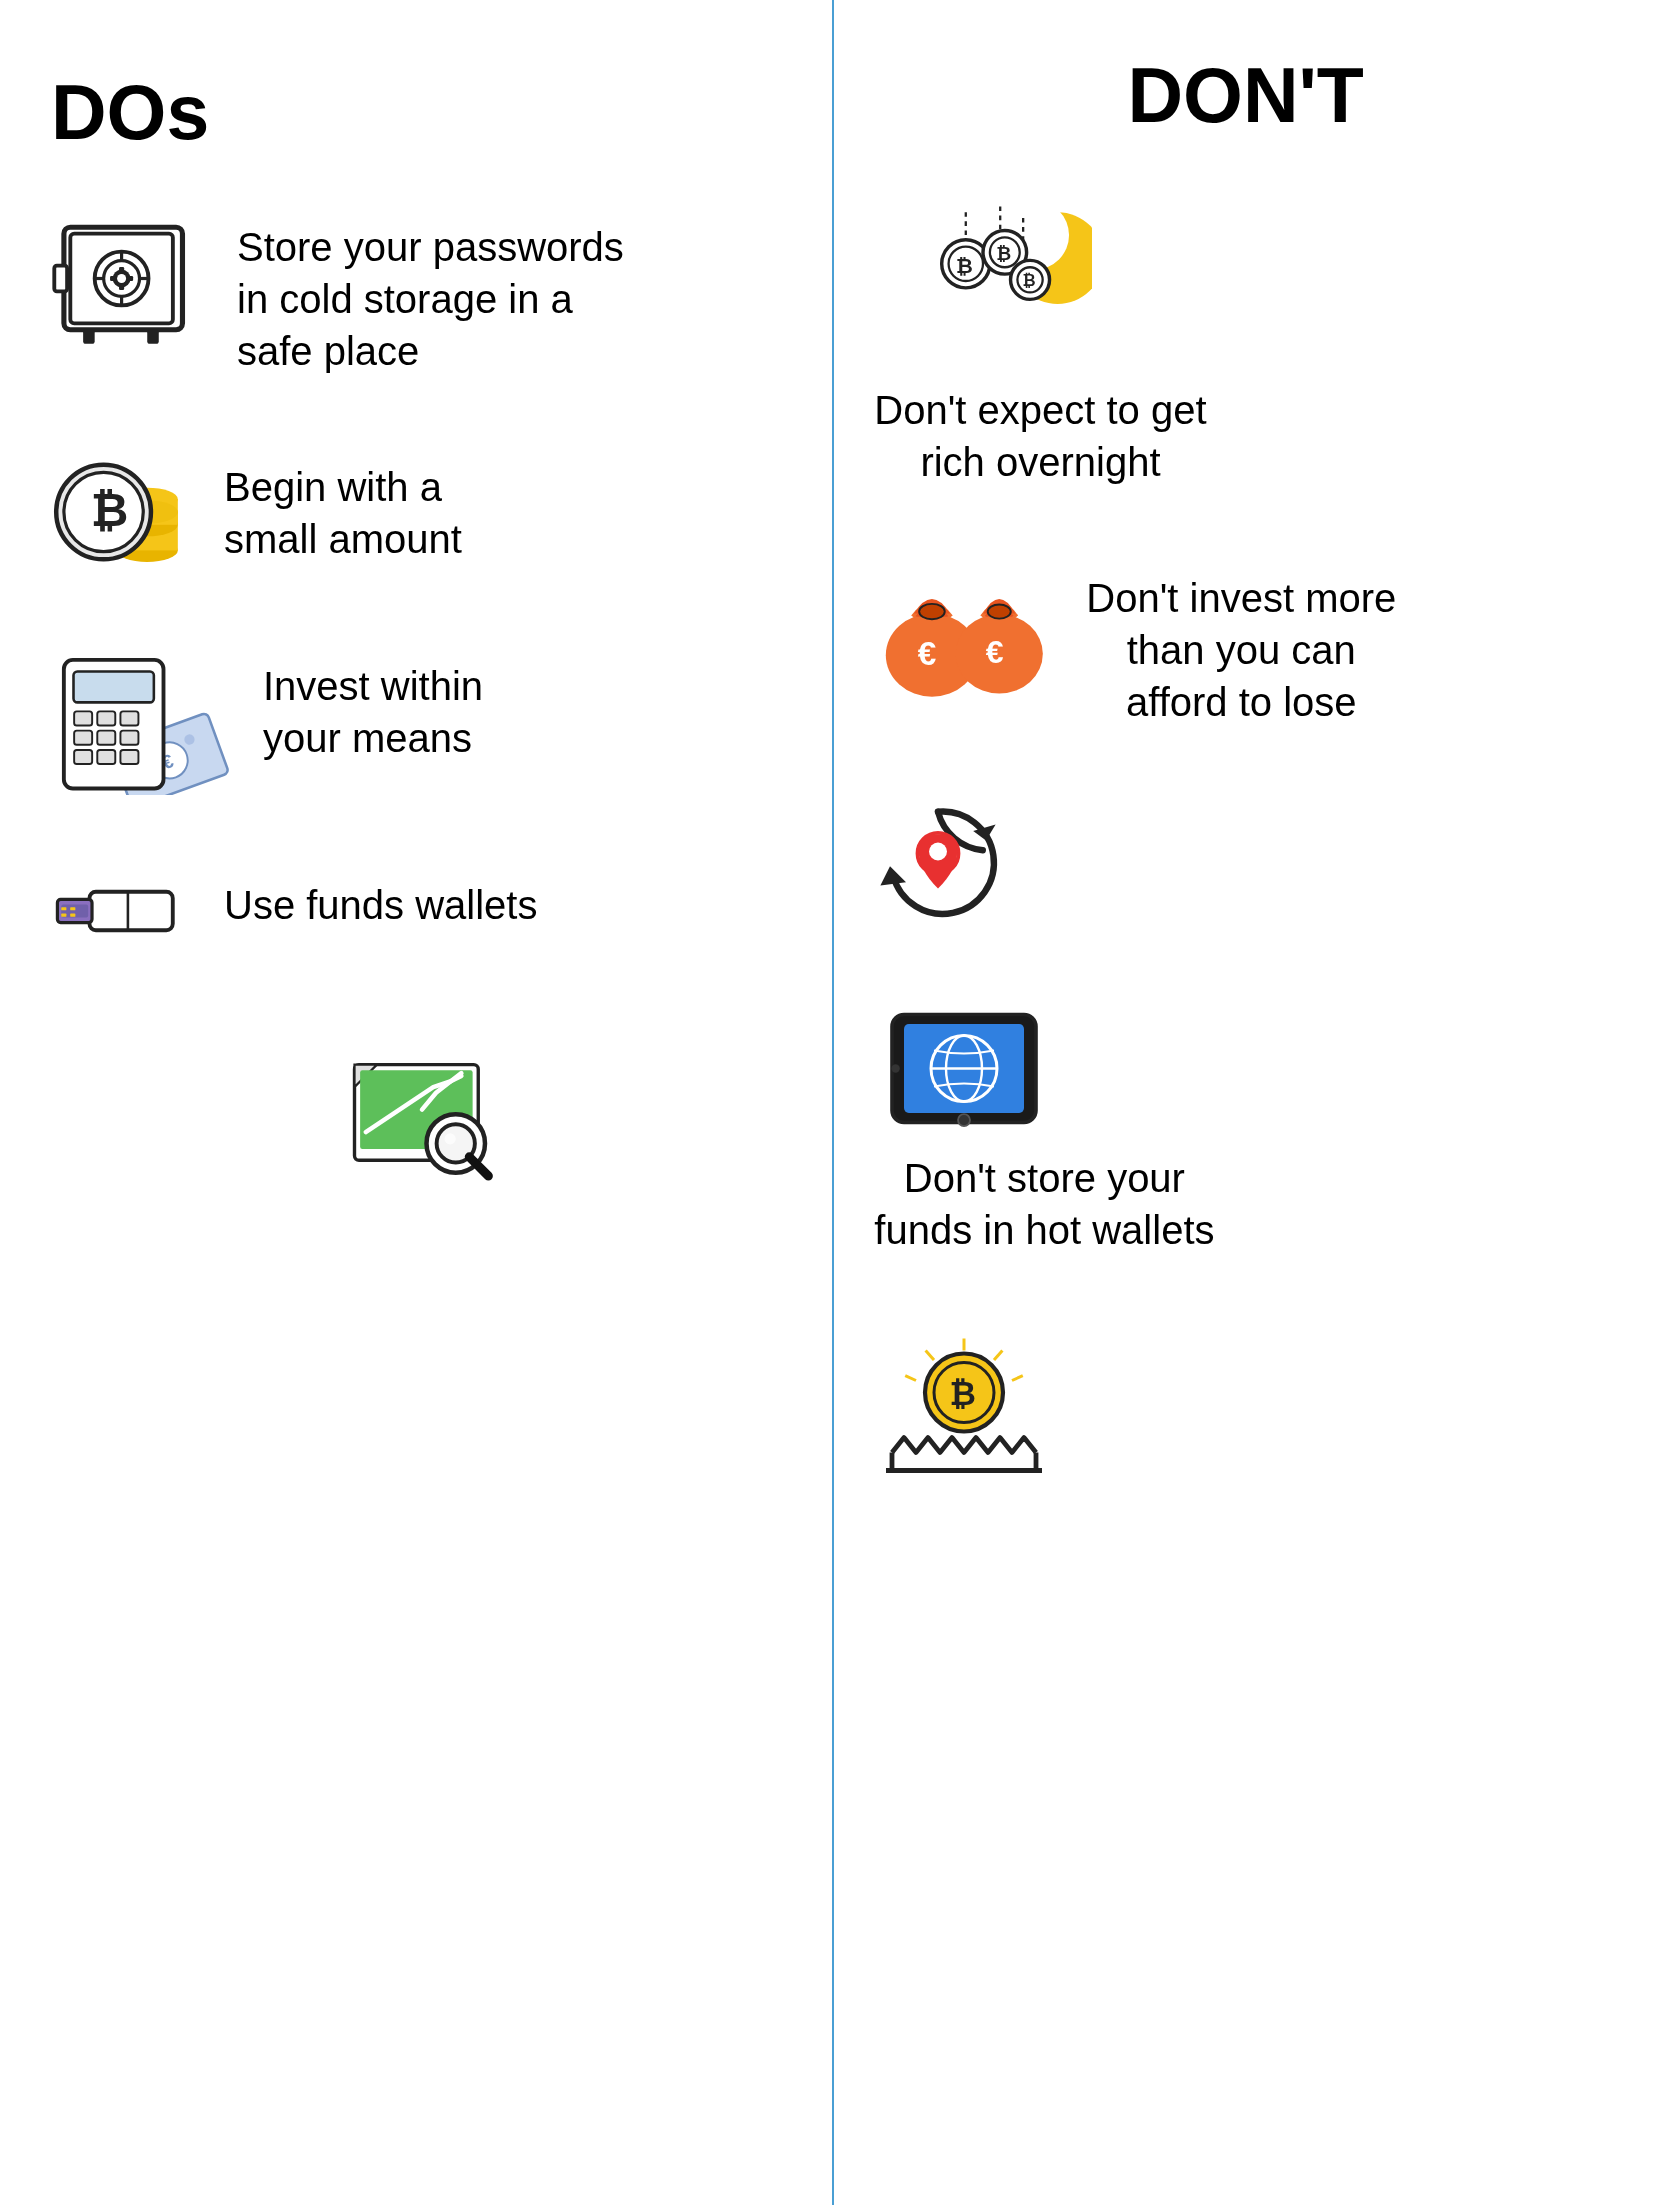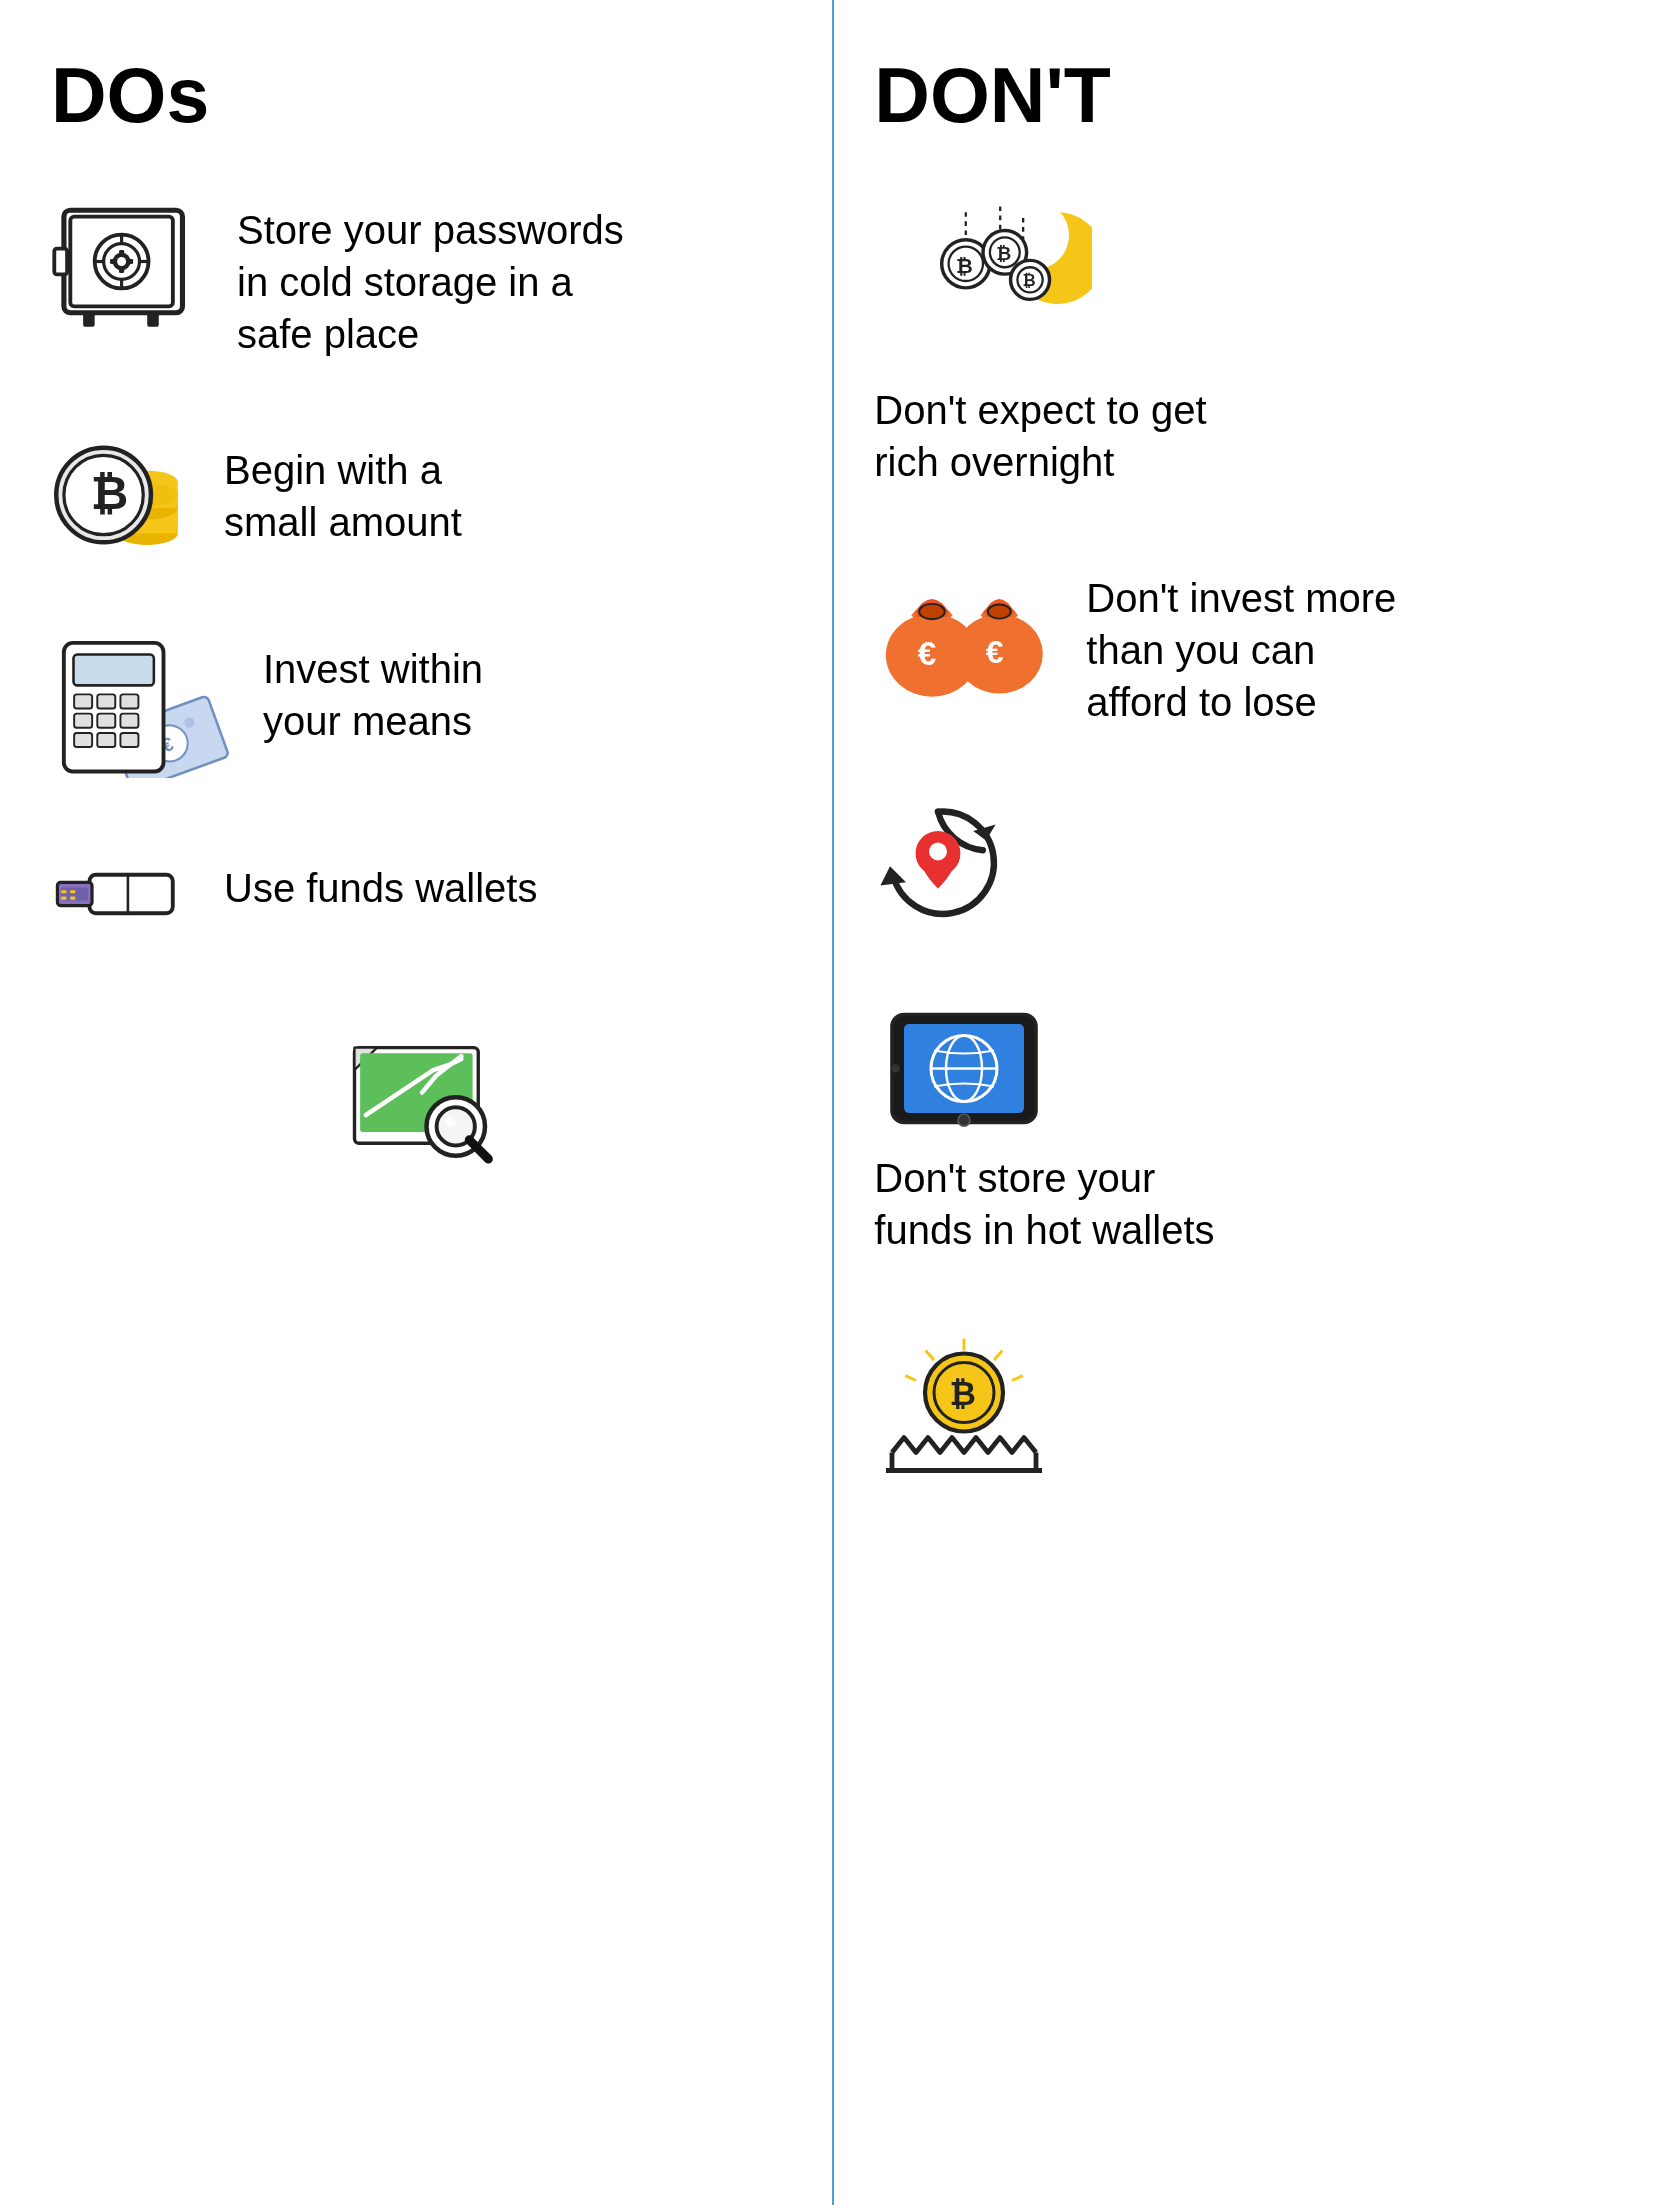--- a/index.html
+++ b/index.html
@@ -14,23 +14,25 @@
       width: 100%;
       min-height: 2205px;
     }
     .column {
       flex: 1;
       padding: 51px 51px 51px 51px;
       position: relative;
     }
     .column-left {
       padding-right: 38px;
+      margin-top: 17px;
     }
     .column-right {
       padding-left: 40px;
+      text-align: center;
     }
     .divider {
       width: 2.6px;
       background: #4a9fd4;
       min-height: 2205px;
       flex-shrink: 0;
     }
     .col-title {
       font-size: 77px;
       font-weight: 900;

